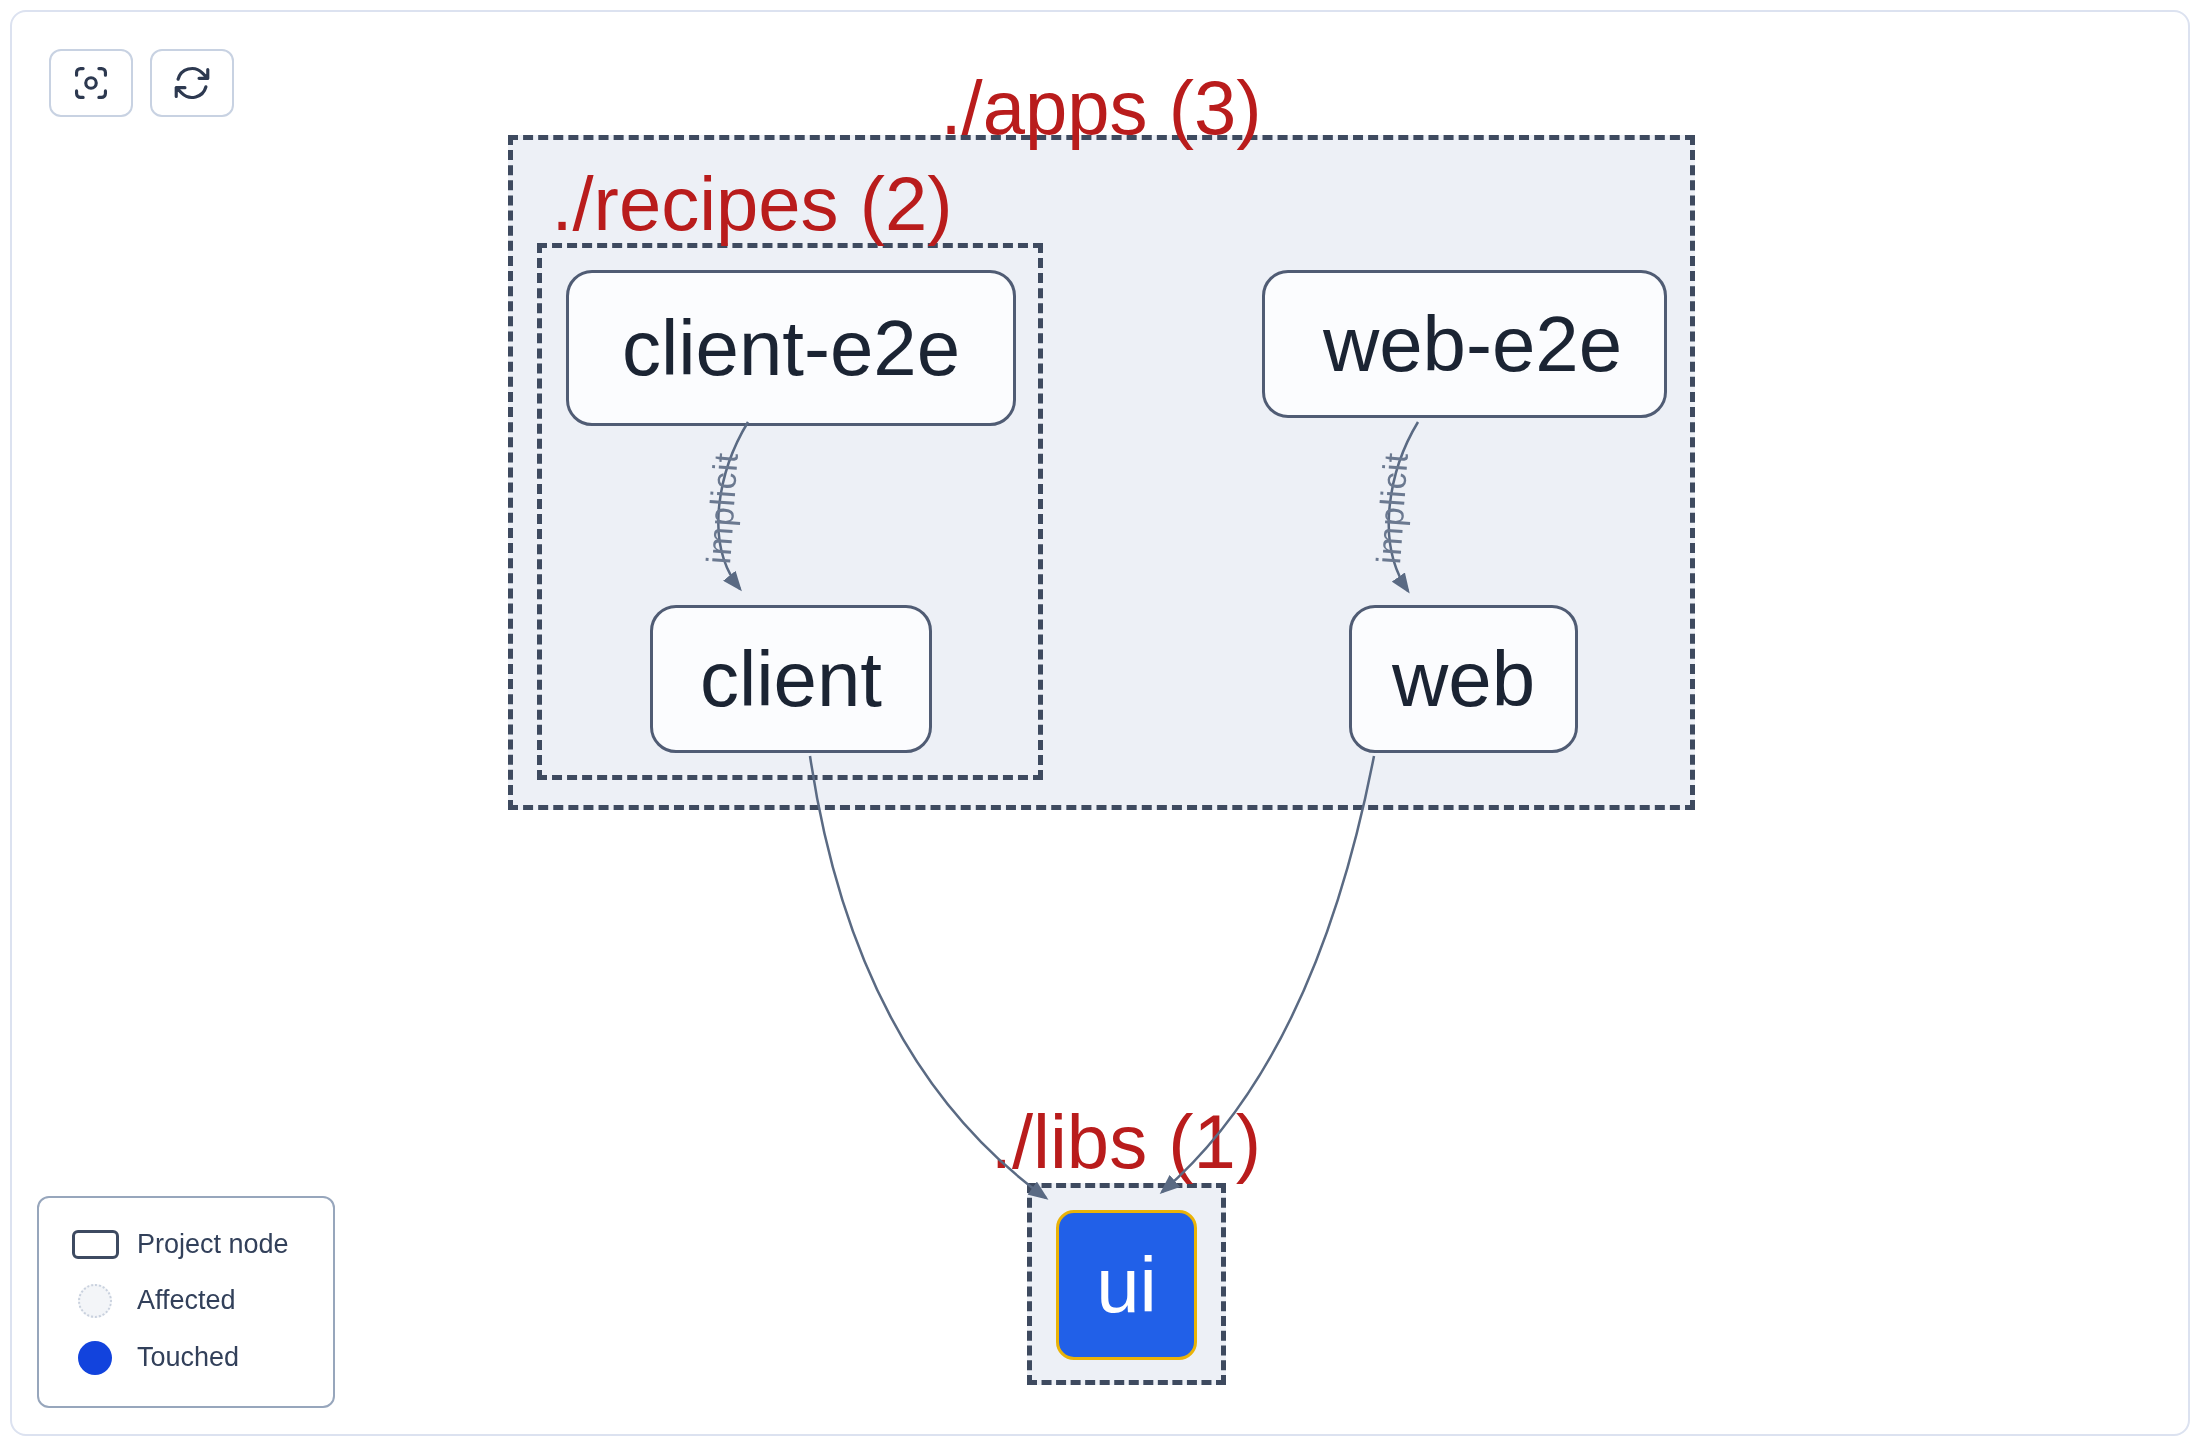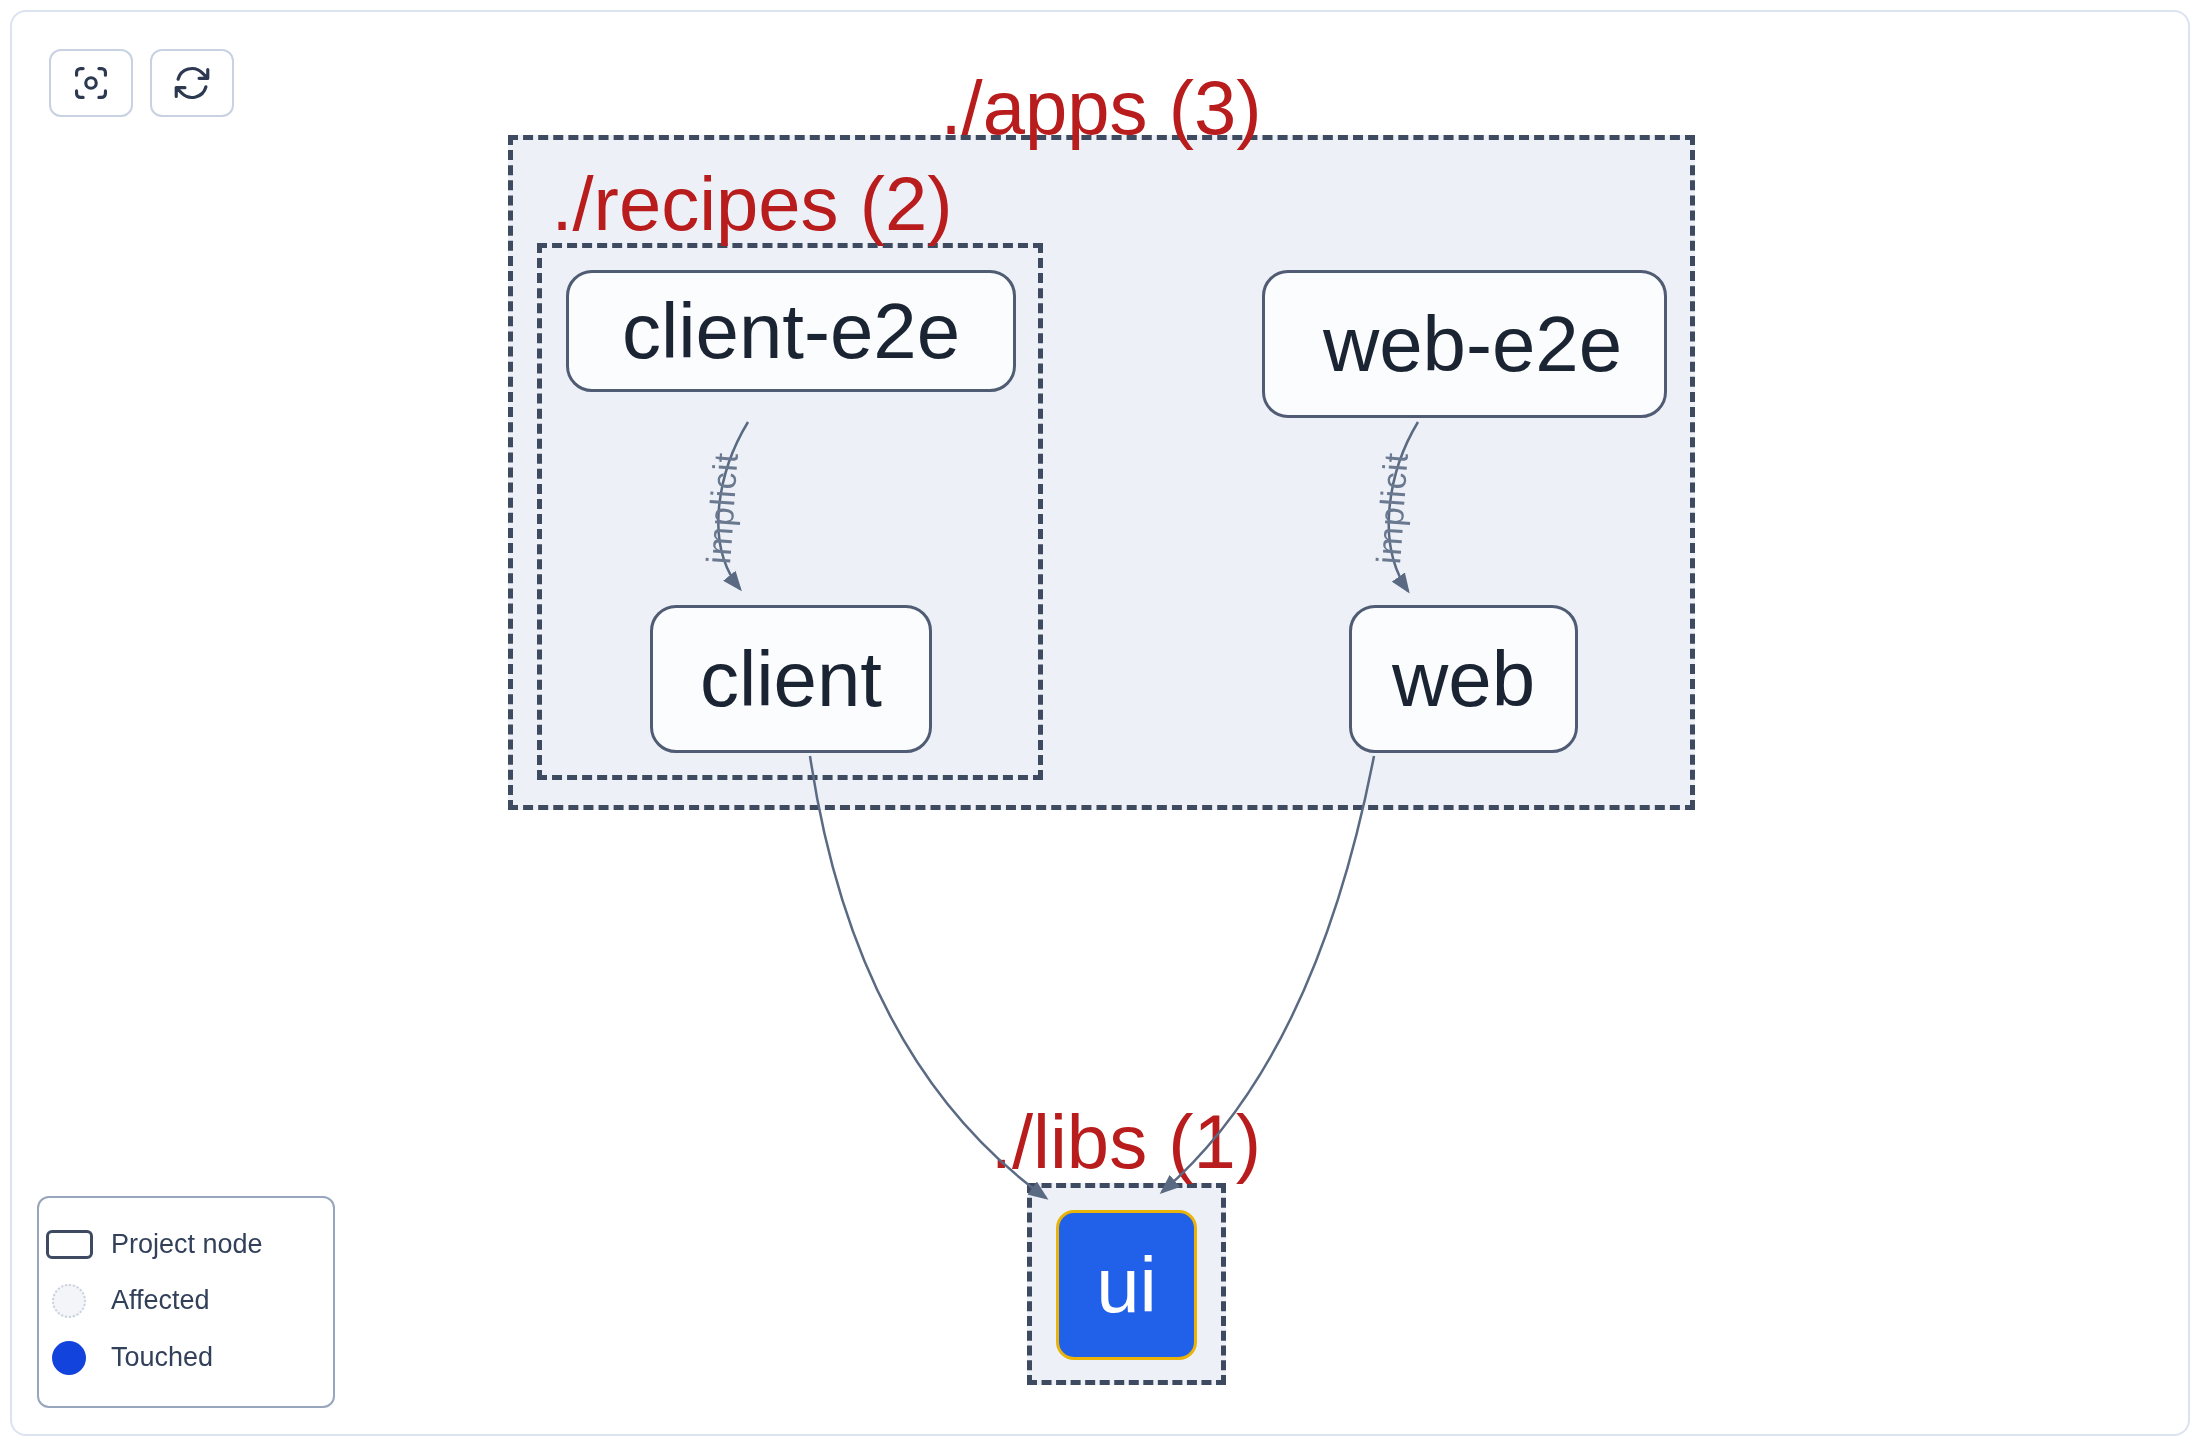--- a/index.html
+++ b/index.html
@@ -43,21 +43,21 @@
   #label-libs    { left:1126px; top:1104px; }
 
   
   .pnode {
     position:absolute; box-sizing:border-box;
     background:#fbfcfe; border:3px solid #505c74; border-radius:26px;
     display:flex; align-items:center; justify-content:center;
     font-size:78px; color:#1b2433; z-index:3; cursor:pointer;
     line-height:1;
   }
-  #node-client-e2e { left:566px;  top:270px;  width:450px; height:122px; }
+  #node-client-e2e { left:566px;  top:270px;  width:450px; height:156px; }
   #node-web-e2e    { left:1262px; top:270px;  width:405px; height:148px;padding-left:16px; }
   #node-client     { left:650px;  top:605px;  width:282px; height:148px; }
   #node-web        { left:1349px; top:605px;  width:229px; height:148px; }
   #node-ui {
     left:1056px; top:1210px; width:141px; height:150px;
     background:#2160e8; border:3px solid #eab308; border-radius:18px; color:#ffffff;
   }
 
   
   #edges-svg {
@@ -75,21 +75,21 @@
   #edge-label-2 { left:1392px; top:508px; }
 
   
   .legend {
     position:absolute; left:37px; top:1196px; width:298px; height:212px;
     box-sizing:border-box; background:#ffffff;
     border:2px solid #97a6bc; border-radius:12px; z-index:10;
     display:flex; flex-direction:column; justify-content:space-evenly;
     padding:8px 0;
   }
-  .legend-row { display:flex; align-items:center; }
+  .legend-row { display:flex; align-items:center; padding-left:26px; }
   .legend-swatch-wrap { width:60px; display:flex; justify-content:center; }
   .legend-row .label { margin-left:12px; font-size:27px; color:#32405a; }
   .sw-project   { width:47px; height:29px; box-sizing:border-box;
                   border:3px solid #3d4a61; border-radius:6px; background:#fff; }
   .sw-composite { width:34px; height:34px; box-sizing:border-box;
                   border:3px dashed #3d4a61; border-radius:50%; background:#fff; }
   .sw-affected  { width:34px; height:34px; box-sizing:border-box;
                   border:2px dotted #c9d1de; border-radius:50%; background:#f3f5f8; }
   .sw-touched   { width:34px; height:34px; border-radius:50%; background:#1243dd; }
 </style>

